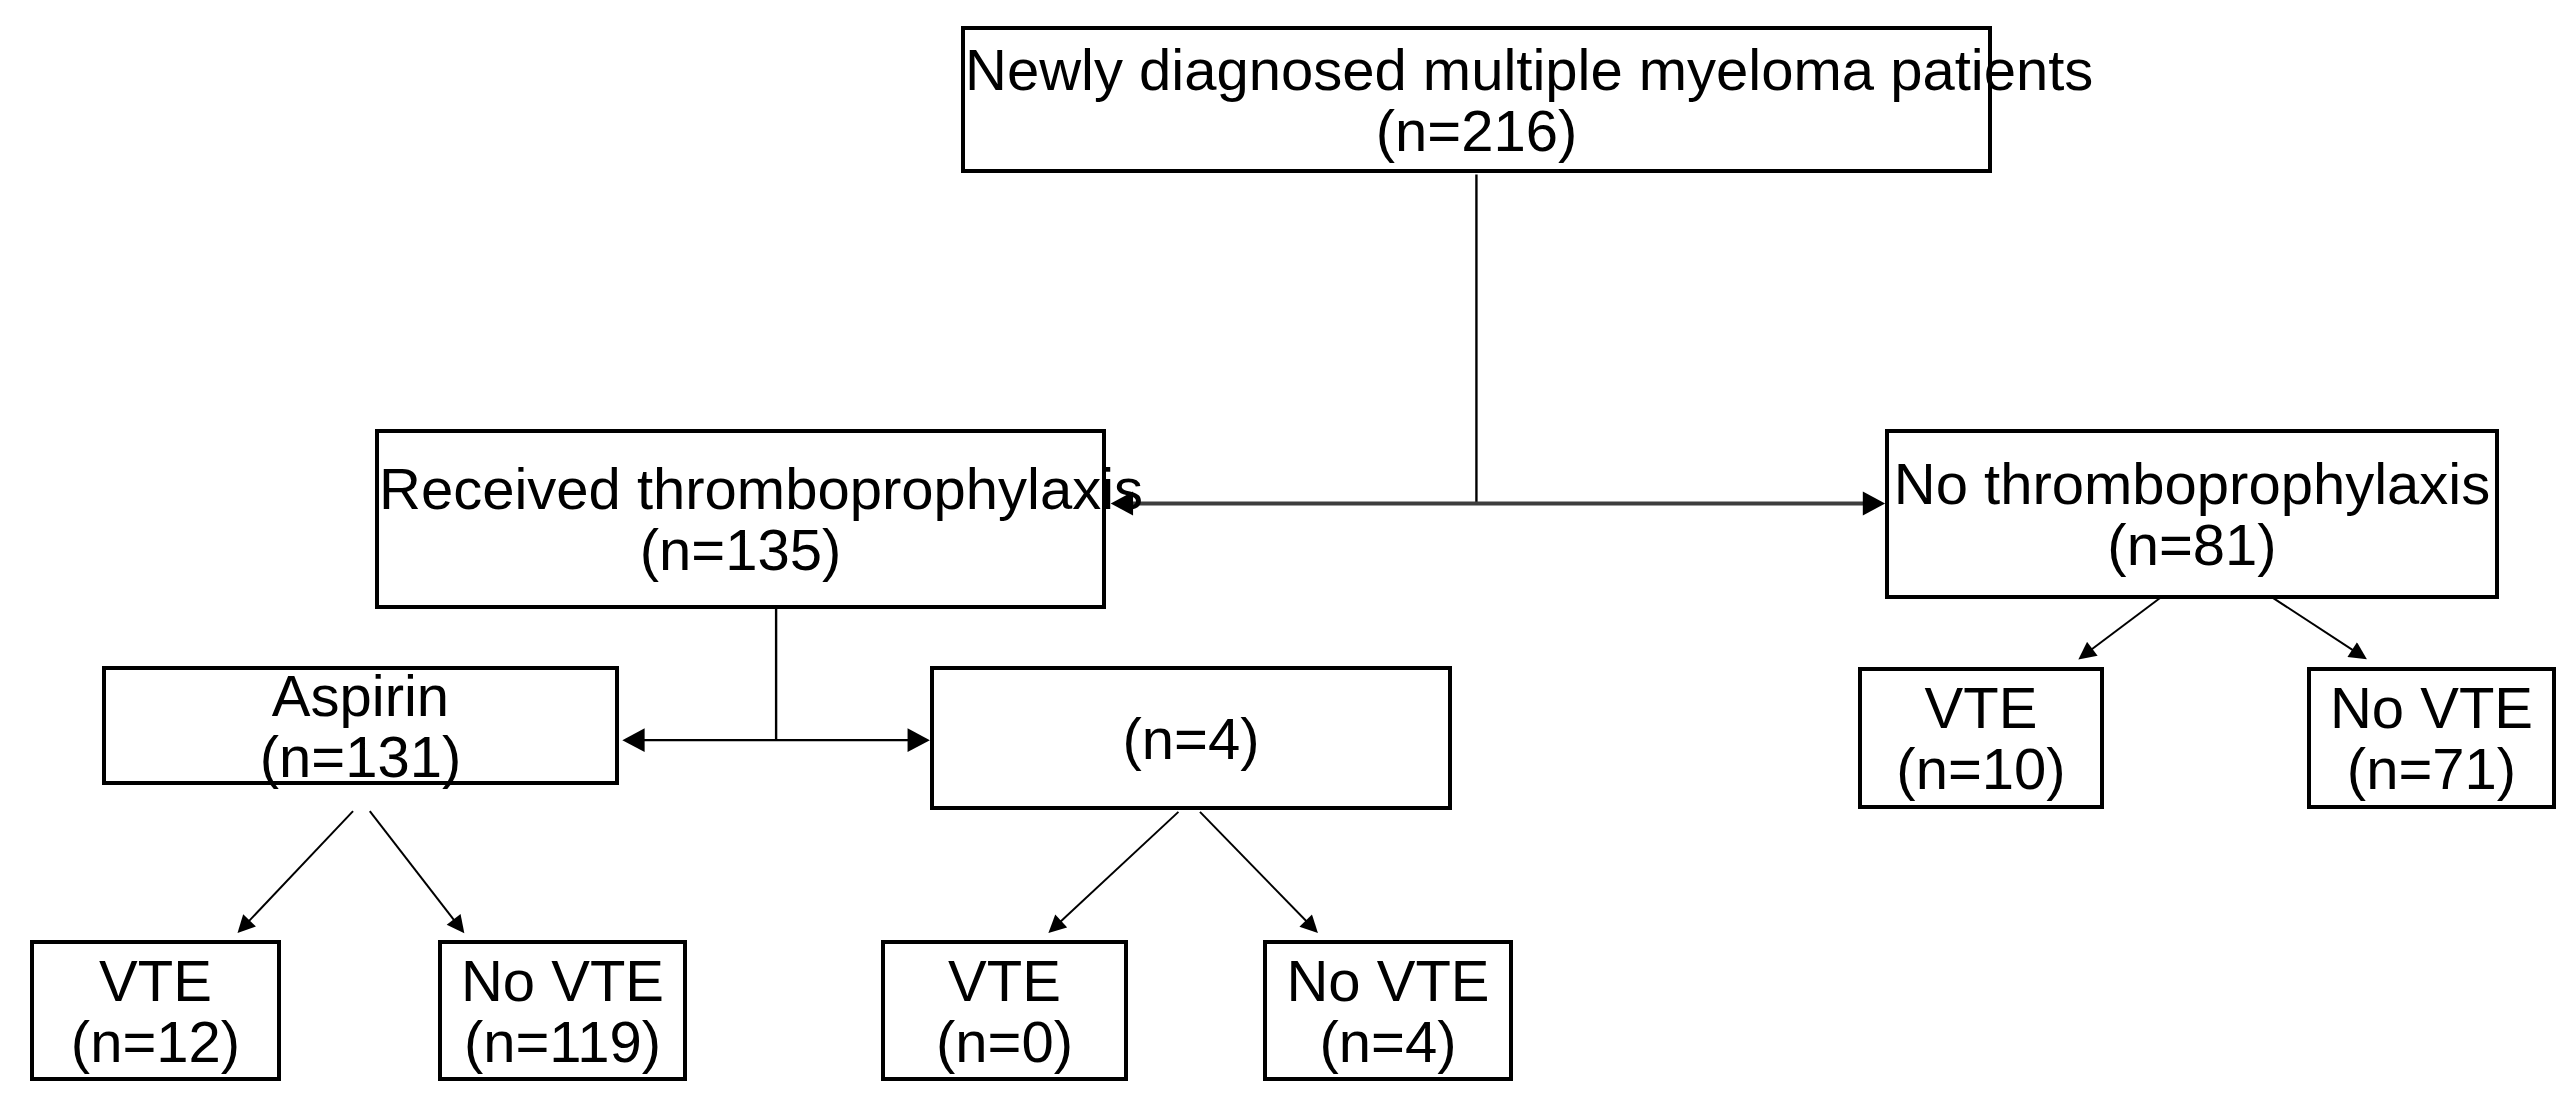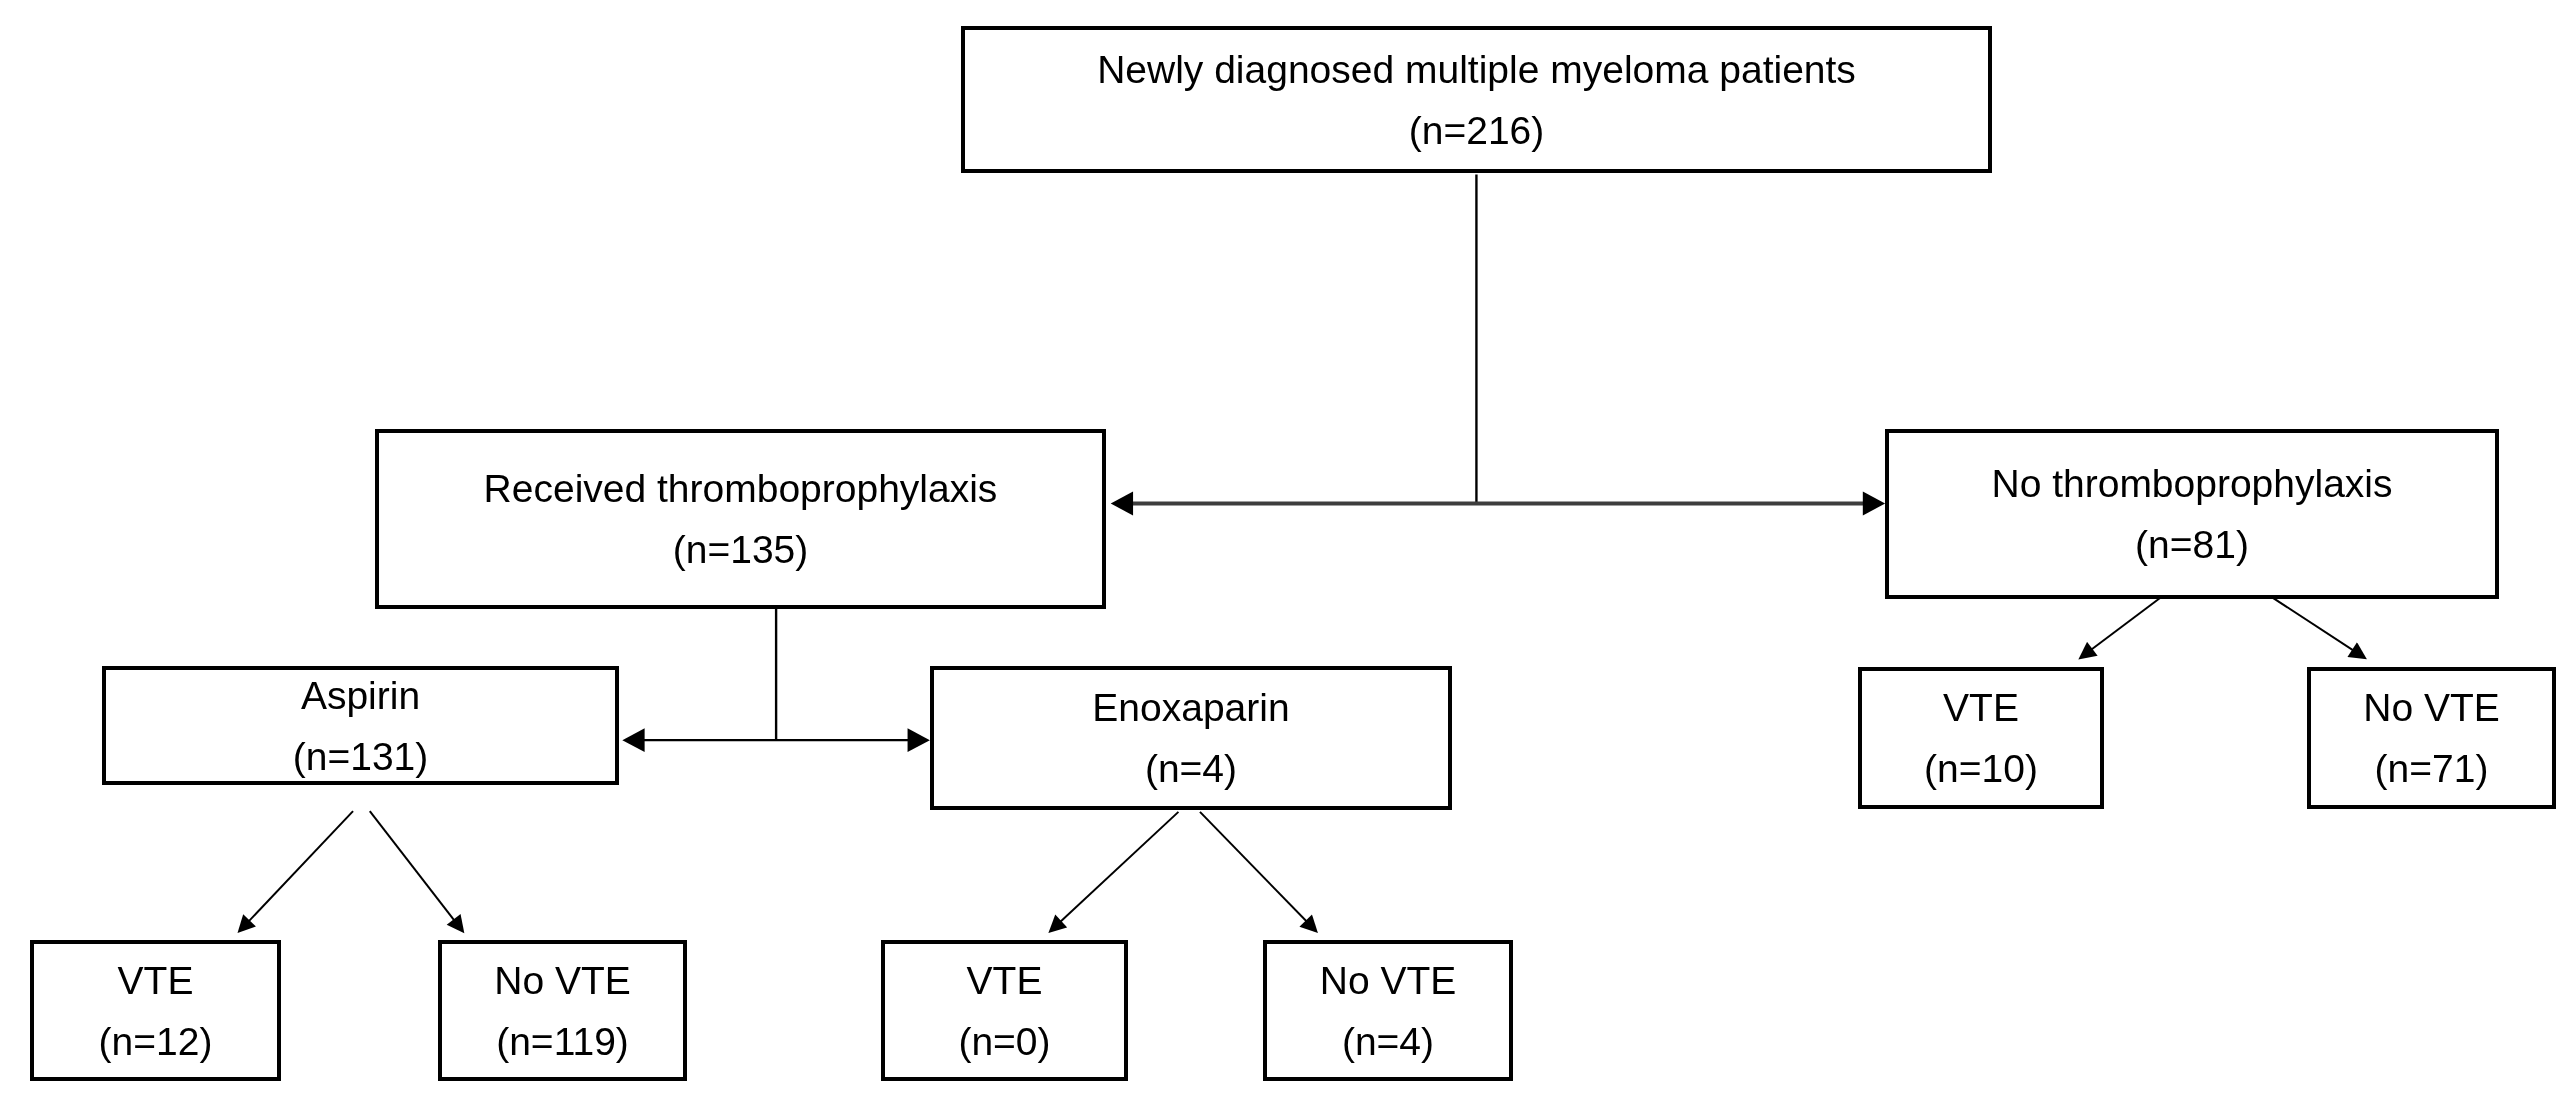--- a/index.html
+++ b/index.html
@@ -21,21 +21,21 @@
   .node {
     position: absolute;
     box-sizing: border-box;
     border: 4.8px solid #000000;
     background: #ffffff;
     display: flex;
     flex-direction: column;
     align-items: center;
     justify-content: center;
     text-align: center;
-    font-size: 39px;
+    font-size: 58px;
     line-height: 61px;
     white-space: nowrap;
   }
   .node .lbl, .node .cnt { width: 100%; }
 </style>
 </head>
 <body>
 
 <div class="canvas">
 
@@ -90,21 +90,20 @@
     <div class="lbl">No thromboprophylaxis</div>
     <div class="cnt">(n=81)</div>
   </div>
 
   <div class="node" style="left:102px; top:666px; width:517px; height:119px;">
     <div class="lbl">Aspirin</div>
     <div class="cnt">(n=131)</div>
   </div>
 
   <div class="node" style="left:930px; top:666px; width:522px; height:144px;">
-    <div class="lbl">Enoxaparin</div>
     <div class="cnt">(n=4)</div>
   </div>
 
   <div class="node" style="left:30px; top:940px; width:251px; height:141px;">
     <div class="lbl">VTE</div>
     <div class="cnt">(n=12)</div>
   </div>
 
   <div class="node" style="left:438px; top:940px; width:249px; height:141px;">
     <div class="lbl">No VTE</div>

